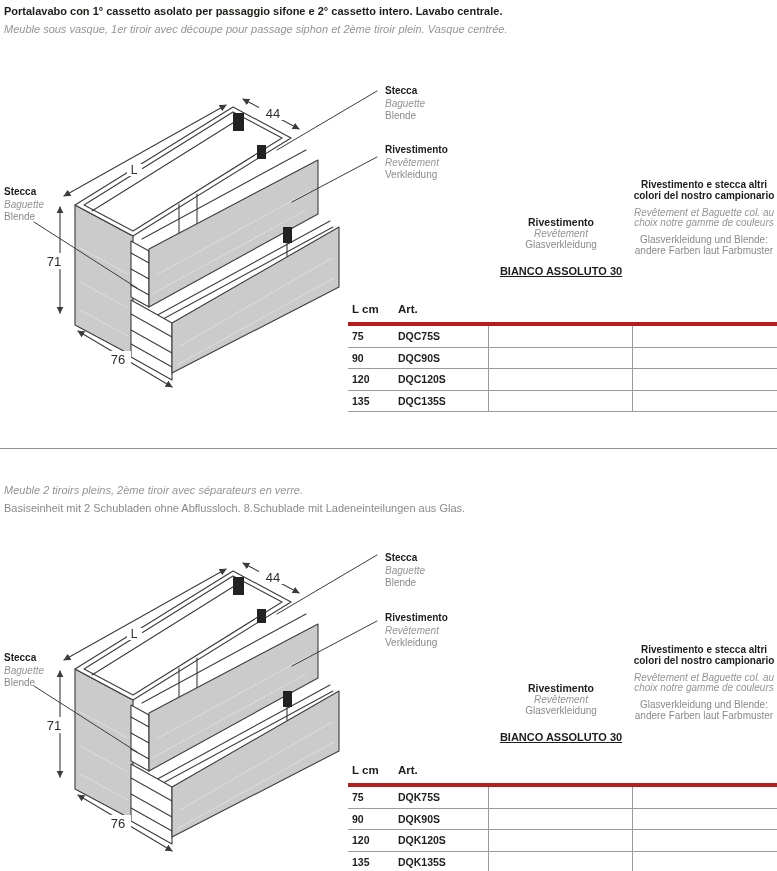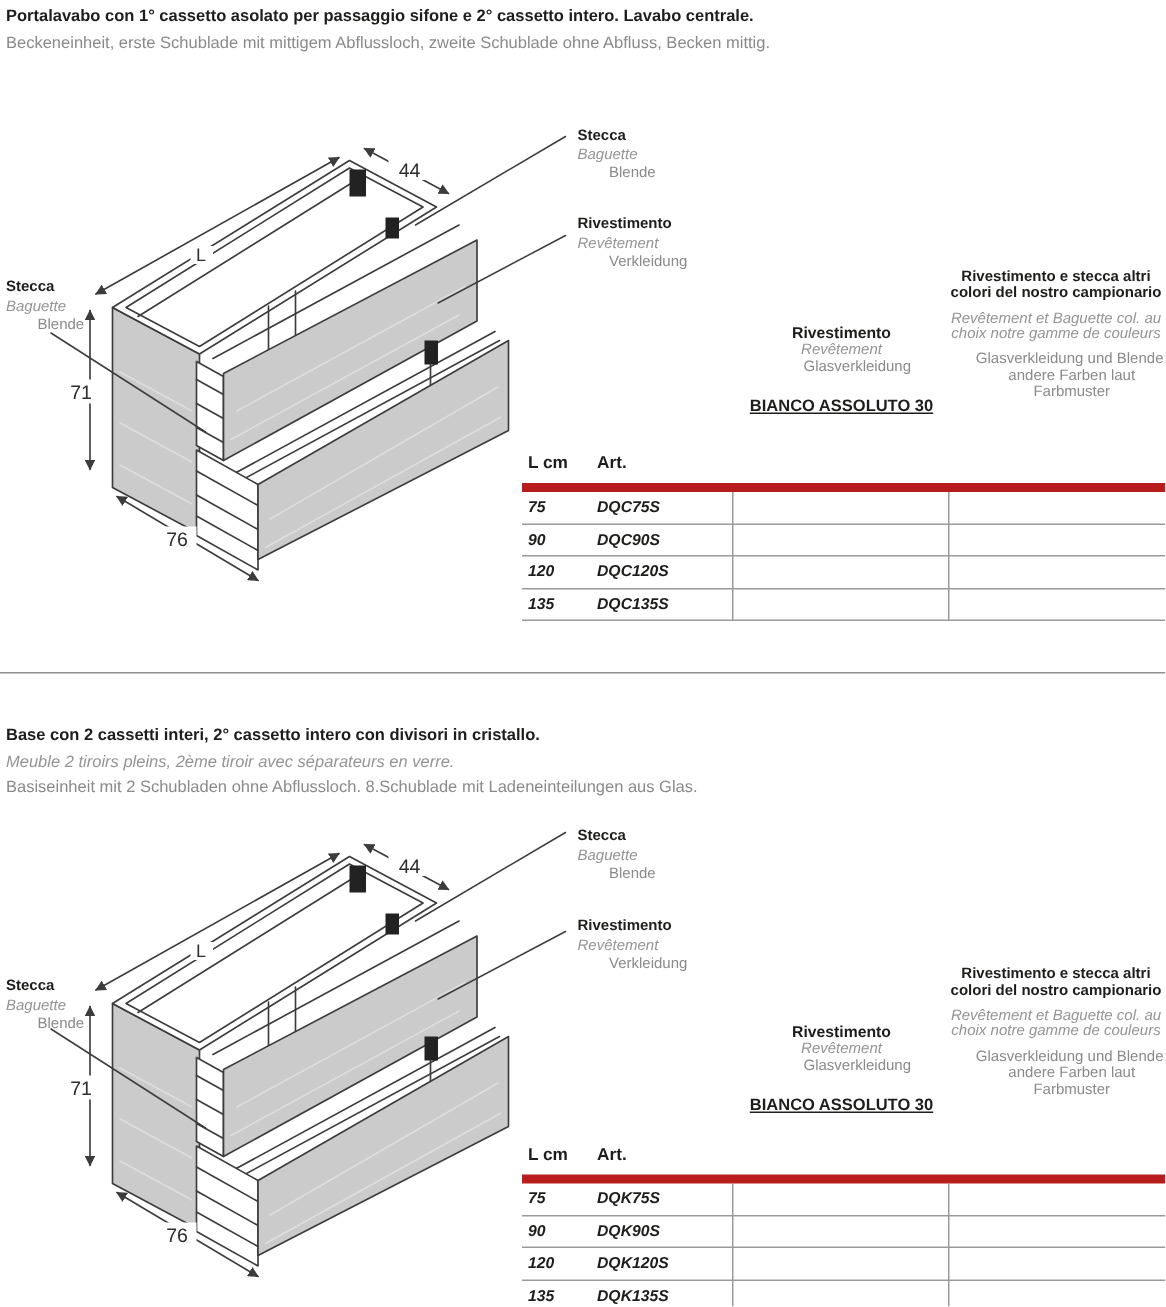--- a/index.html
+++ b/index.html
@@ -12,39 +12,39 @@
   .titles{position:absolute;left:4px;top:3px;}
   .t-it{font-weight:bold;font-size:11px;line-height:17.5px;color:#1d1d1b;white-space:nowrap;}
   .t-fr{font-style:italic;font-size:11px;line-height:17.5px;color:#949494;white-space:nowrap;}
   .t-de{font-size:11px;line-height:17.5px;color:#8a8a8a;white-space:nowrap;}
 
   .drawing{position:absolute;left:0;top:78px;}
 
   .callout{position:absolute;font-size:10px;line-height:12.5px;white-space:nowrap;}
   .c-it{font-weight:bold;color:#1d1d1b;}
   .c-fr{font-style:italic;color:#949494;}
-  .c-de{color:#8a8a8a;margin-left:21px;}
+  .c-de{color:#8a8a8a;}
   .left-stecca{left:4px;top:186px;}
   .r-stecca{left:385px;top:85px;}
   .r-riv{left:385px;top:144px;}
 
   .fin{position:absolute;left:498px;top:217px;width:126px;text-align:center;
        font-size:10px;line-height:11px;}
   .fin .c-it{font-size:10.5px;}
   .fin-val{font-weight:bold;font-size:11px;color:#1d1d1b;margin-top:16px;white-space:nowrap;text-decoration:underline;}
 
   .colors{position:absolute;left:628px;top:180px;width:152px;text-align:center;
           font-size:10px;line-height:10.8px;}
   .colors .blk{margin-top:6px;}
 
   .tbl{position:absolute;left:348px;top:302px;width:429px;}
   .tbl-head{position:relative;height:20px;font-weight:bold;font-size:11.5px;color:#1d1d1b;}
   .th-l{position:absolute;left:4px;top:1px;}
   .th-art{position:absolute;left:50px;top:1px;}
-  .tbl-body{position:relative;border-top:6px solid #b91c1c;font-style:italic;}
+  .tbl-body{position:relative;border-top:4px solid #b91c1c;}
   .row{position:relative;height:20.5px;border-bottom:1px solid #9a9a9a;
        font-size:10.5px;font-weight:bold;color:#1d1d1b;}
   .cell-l{position:absolute;left:4px;top:4px;}
   .cell-art{position:absolute;left:50px;top:4px;}
   .vline{position:absolute;top:0;bottom:0;width:1px;background:#9a9a9a;}
   .v1{left:140px;}
   .v2{left:284px;}
 
   .divider{position:absolute;left:0;top:448px;width:777px;height:1px;background:#8f8f8f;}
 
@@ -122,21 +122,21 @@
       <line x1="34" y1="144" x2="137" y2="210" stroke-width="1"></line>
     </g>
   </defs>
 </svg>
 
 <div class="page">
 
   <div class="sec s1">
     <div class="titles">
       <div class="t-it">Portalavabo con 1° cassetto asolato per passaggio sifone e 2° cassetto intero. Lavabo centrale.</div>
-      <div class="t-de">Beckeneinheit, erste Schublade mit mittigem Abflussloch, zweite Schublade ohne Abfluss, Becken mittig.</div>
+      <div class="t-fr">Meuble sous vasque, 1er tiroir avec découpe pour passage siphon et 2ème tiroir plein. Vasque centrée.</div>
     </div>
 
     <svg class="drawing" width="430" height="330">
       <use href="#cab"></use>
       <rect x="127" y="86" width="15" height="12" fill="#ffffff"></rect>
       <text class="dim-txt dim-l" text-anchor="middle" x="134" y="96">L</text>
       <rect x="259" y="27" width="28" height="15" fill="#ffffff"></rect>
       <text class="dim-txt" text-anchor="middle" x="273" y="40">44</text>
       <rect x="43" y="175" width="22" height="16" fill="#ffffff"></rect>
       <text class="dim-txt" text-anchor="middle" x="54" y="188">71</text>
@@ -198,21 +198,20 @@
         <div class="vline v1"></div>
         <div class="vline v2"></div>
       </div>
     </div>
   </div>
 
   <div class="divider"></div>
 
   <div class="sec s2">
     <div class="titles">
-      <div class="t-it">Base con 2 cassetti interi, 2° cassetto intero con divisori in cristallo.</div>
       <div class="t-fr">Meuble 2 tiroirs pleins, 2ème tiroir avec séparateurs en verre.</div>
       <div class="t-de">Basiseinheit mit 2 Schubladen ohne Abflussloch. 8.Schublade mit Ladeneinteilungen aus Glas.</div>
     </div>
 
     <svg class="drawing" width="430" height="330">
       <use href="#cab"></use>
       <rect x="127" y="86" width="15" height="12" fill="#ffffff"></rect>
       <text class="dim-txt dim-l" text-anchor="middle" x="134" y="96">L</text>
       <rect x="259" y="27" width="28" height="15" fill="#ffffff"></rect>
       <text class="dim-txt" text-anchor="middle" x="273" y="40">44</text>

